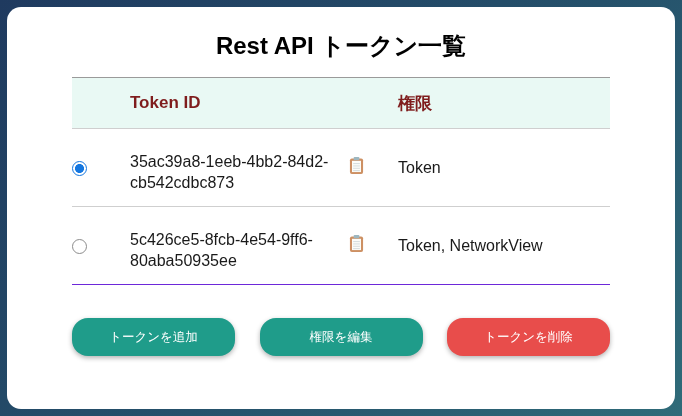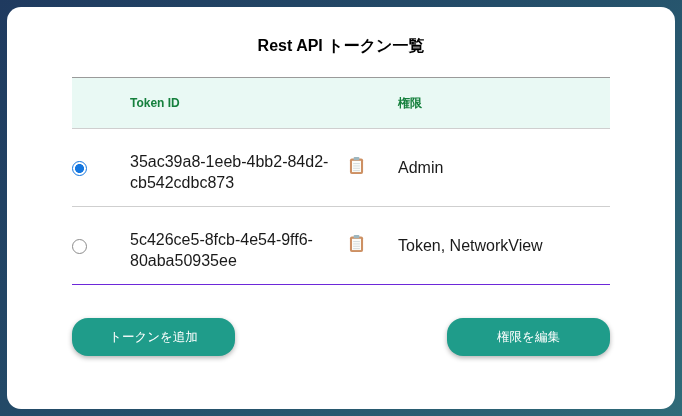--- a/index.html
+++ b/index.html
@@ -8,36 +8,36 @@
     background:linear-gradient(135deg,#1f3a5f 0%,#25516b 55%,#2f6b79 100%);
     font-family:"Liberation Sans","DejaVu Sans",sans-serif;
     overflow:hidden;
   }
   .card{
     position:absolute;left:7px;top:7px;width:668px;height:402px;
     background:#ffffff;border-radius:14px;box-sizing:border-box;
   }
   .page-title{
     margin:27px 0 0 0;text-align:center;
-    font-size:16px;font-weight:bold;color:#000;line-height:24px;
+    font-size:24px;font-weight:bold;color:#000;line-height:24px;
   }
   .token-table{
     width:538px;margin:19px auto 0 auto;border-collapse:collapse;
     table-layout:fixed;
   }
   .token-table col.c-radio{width:58px;}
   .token-table col.c-token{width:268px;}
   .token-table col.c-perm{width:212px;}
   .token-table thead tr{
     background:#e9f9f4;
     border-top:1px solid #9a9a9a;
     border-bottom:1px solid #cfcfcf;
   }
   .token-table th{
-    height:50px;text-align:left;font-size:12px;font-weight:bold;color:#15803d;
+    height:50px;text-align:left;font-size:17px;font-weight:bold;color:#7f1d1d;
     padding:0;vertical-align:middle;
   }
   .token-table tbody tr{border-bottom:1px solid #cfcfcf;}
   .token-table tbody tr:last-child{border-bottom:1px solid #6d28d9;}
   .token-table td{
     height:77px;padding:0;vertical-align:middle;
     font-size:16px;color:#1a1a1a;
   }
   .radio-cell{padding-left:10px;}
   input[type=radio]{
@@ -99,21 +99,21 @@
           <span class="token-text">35ac39a8-1eeb-4bb2-84d2-cb542cdbc873</span><span class="clip-icon"><svg width="15" height="19" viewBox="0 0 16 20">
             <rect x="1" y="2.5" width="14" height="16.5" rx="2" fill="#cd9063"></rect>
             <rect x="3.2" y="5" width="9.6" height="12" fill="#fcfcf8"></rect>
             <rect x="5" y="0.8" width="6" height="3.6" rx="0.9" fill="#9db6bf"></rect>
             <rect x="4.4" y="7.4" width="7.2" height="1.1" fill="#d6dddd"></rect>
             <rect x="4.4" y="9.9" width="7.2" height="1.1" fill="#d6dddd"></rect>
             <rect x="4.4" y="12.4" width="7.2" height="1.1" fill="#d6dddd"></rect>
             <rect x="4.4" y="14.9" width="7.2" height="1.1" fill="#d6dddd"></rect>
           </svg></span>
         </td>
-        <td class="perm-cell">Admin</td>
+        <td class="perm-cell">Token</td>
       </tr>
       <tr>
         <td class="radio-cell">
           <input type="radio" name="token-select" style="">
         </td>
         <td>
           <span class="token-text">5c426ce5-8fcb-4e54-9ff6-80aba50935ee</span><span class="clip-icon"><svg width="15" height="19" viewBox="0 0 16 20">
             <rect x="1" y="2.5" width="14" height="16.5" rx="2" fill="#cd9063"></rect>
             <rect x="3.2" y="5" width="9.6" height="12" fill="#fcfcf8"></rect>
             <rect x="5" y="0.8" width="6" height="3.6" rx="0.9" fill="#9db6bf"></rect>
@@ -124,14 +124,15 @@
           </svg></span>
         </td>
         <td class="perm-cell">Token, NetworkView</td>
       </tr>
     </tbody>
   </table>
 
   <div class="btn-row">
     <button class="btn btn-teal">トークンを追加</button>
     <button class="btn btn-teal">権限を編集</button>
+    <button class="btn btn-red">トークンを削除</button>
   </div>
 </div>
 
 </body></html>

